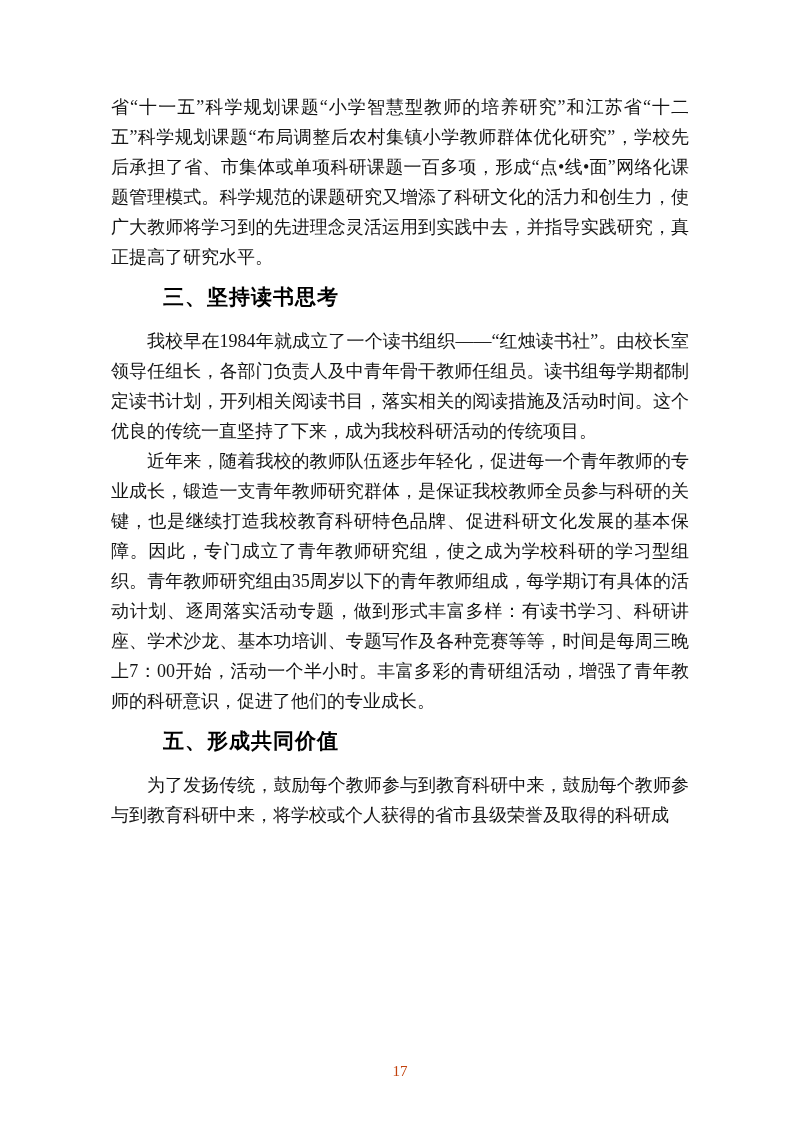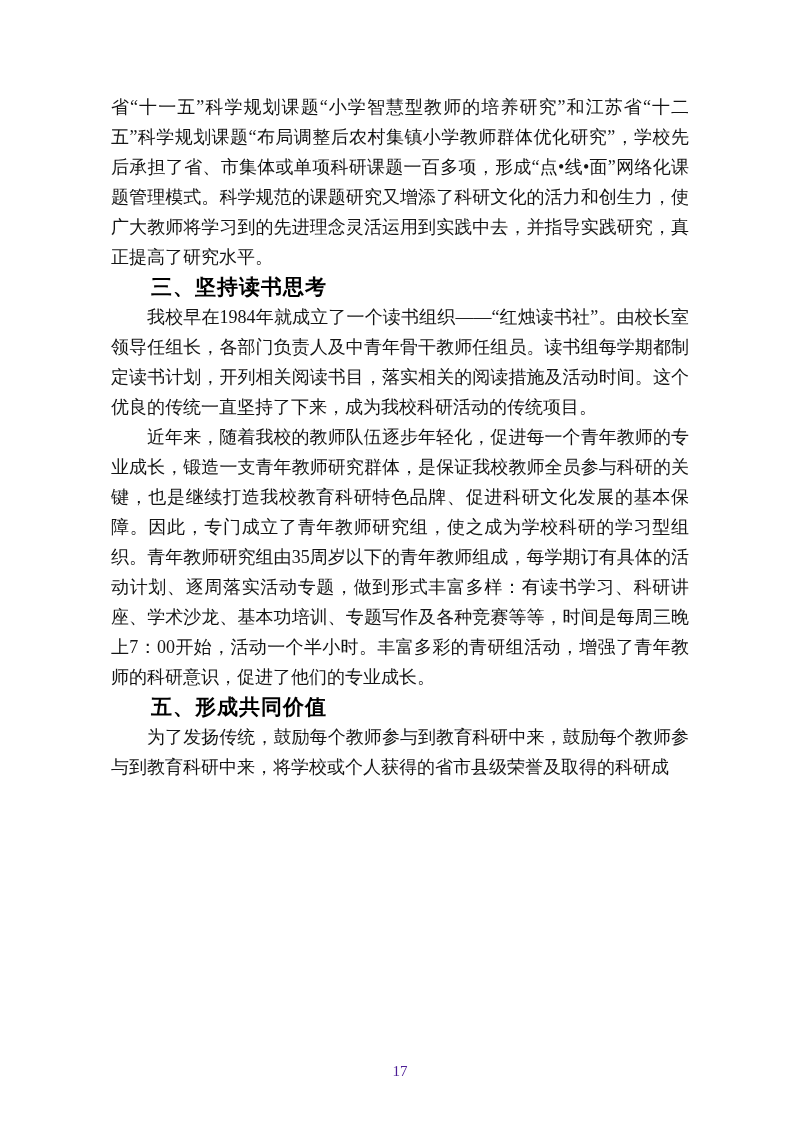--- a/index.html
+++ b/index.html
@@ -28,38 +28,38 @@
     color: #141414;
     text-align: justify;
     text-justify: inter-ideograph;
     font-family: "Liberation Serif", "DejaVu Serif", serif;
   }
   .para.indent {
     text-indent: 2em;
     font-family: Liberation Serif, serif;
   }
   .heading {
-    margin: 0;
+    margin: 12px;
     font-size: 21px;
     line-height: 30px;
     font-weight: 700;
     color: #000000;
     text-indent: 40px;
-    font-family: Liberation Sans, sans-serif;
+    font-family: Liberation Mono, monospace;
     letter-spacing: 1px;
   }
   .footer {
     position: absolute;
     left: 0;
     top: 1060px;
     width: 800px;
     text-align: center;
     font-size: 15px;
     line-height: 22px;
-    color: #4c1d95;
+    color: #c2410c;
     font-family: "Liberation Serif", "DejaVu Serif", serif;
   }
 </style>
 </head>
 <body>
 
 <div class="page">
   <div class="content">
     <p class="para">省“十一五”科学规划课题“小学智慧型教师的培养研究”和江苏省“十二五”科学规划课题“布局调整后农村集镇小学教师群体优化研究”，学校先后承担了省、市集体或单项科研课题一百多项，形成“点•线•面”网络化课题管理模式。科学规范的课题研究又增添了科研文化的活力和创生力，使广大教师将学习到的先进理念灵活运用到实践中去，并指导实践研究，真正提高了研究水平。</p>
     <p class="heading">三、坚持读书思考</p>

